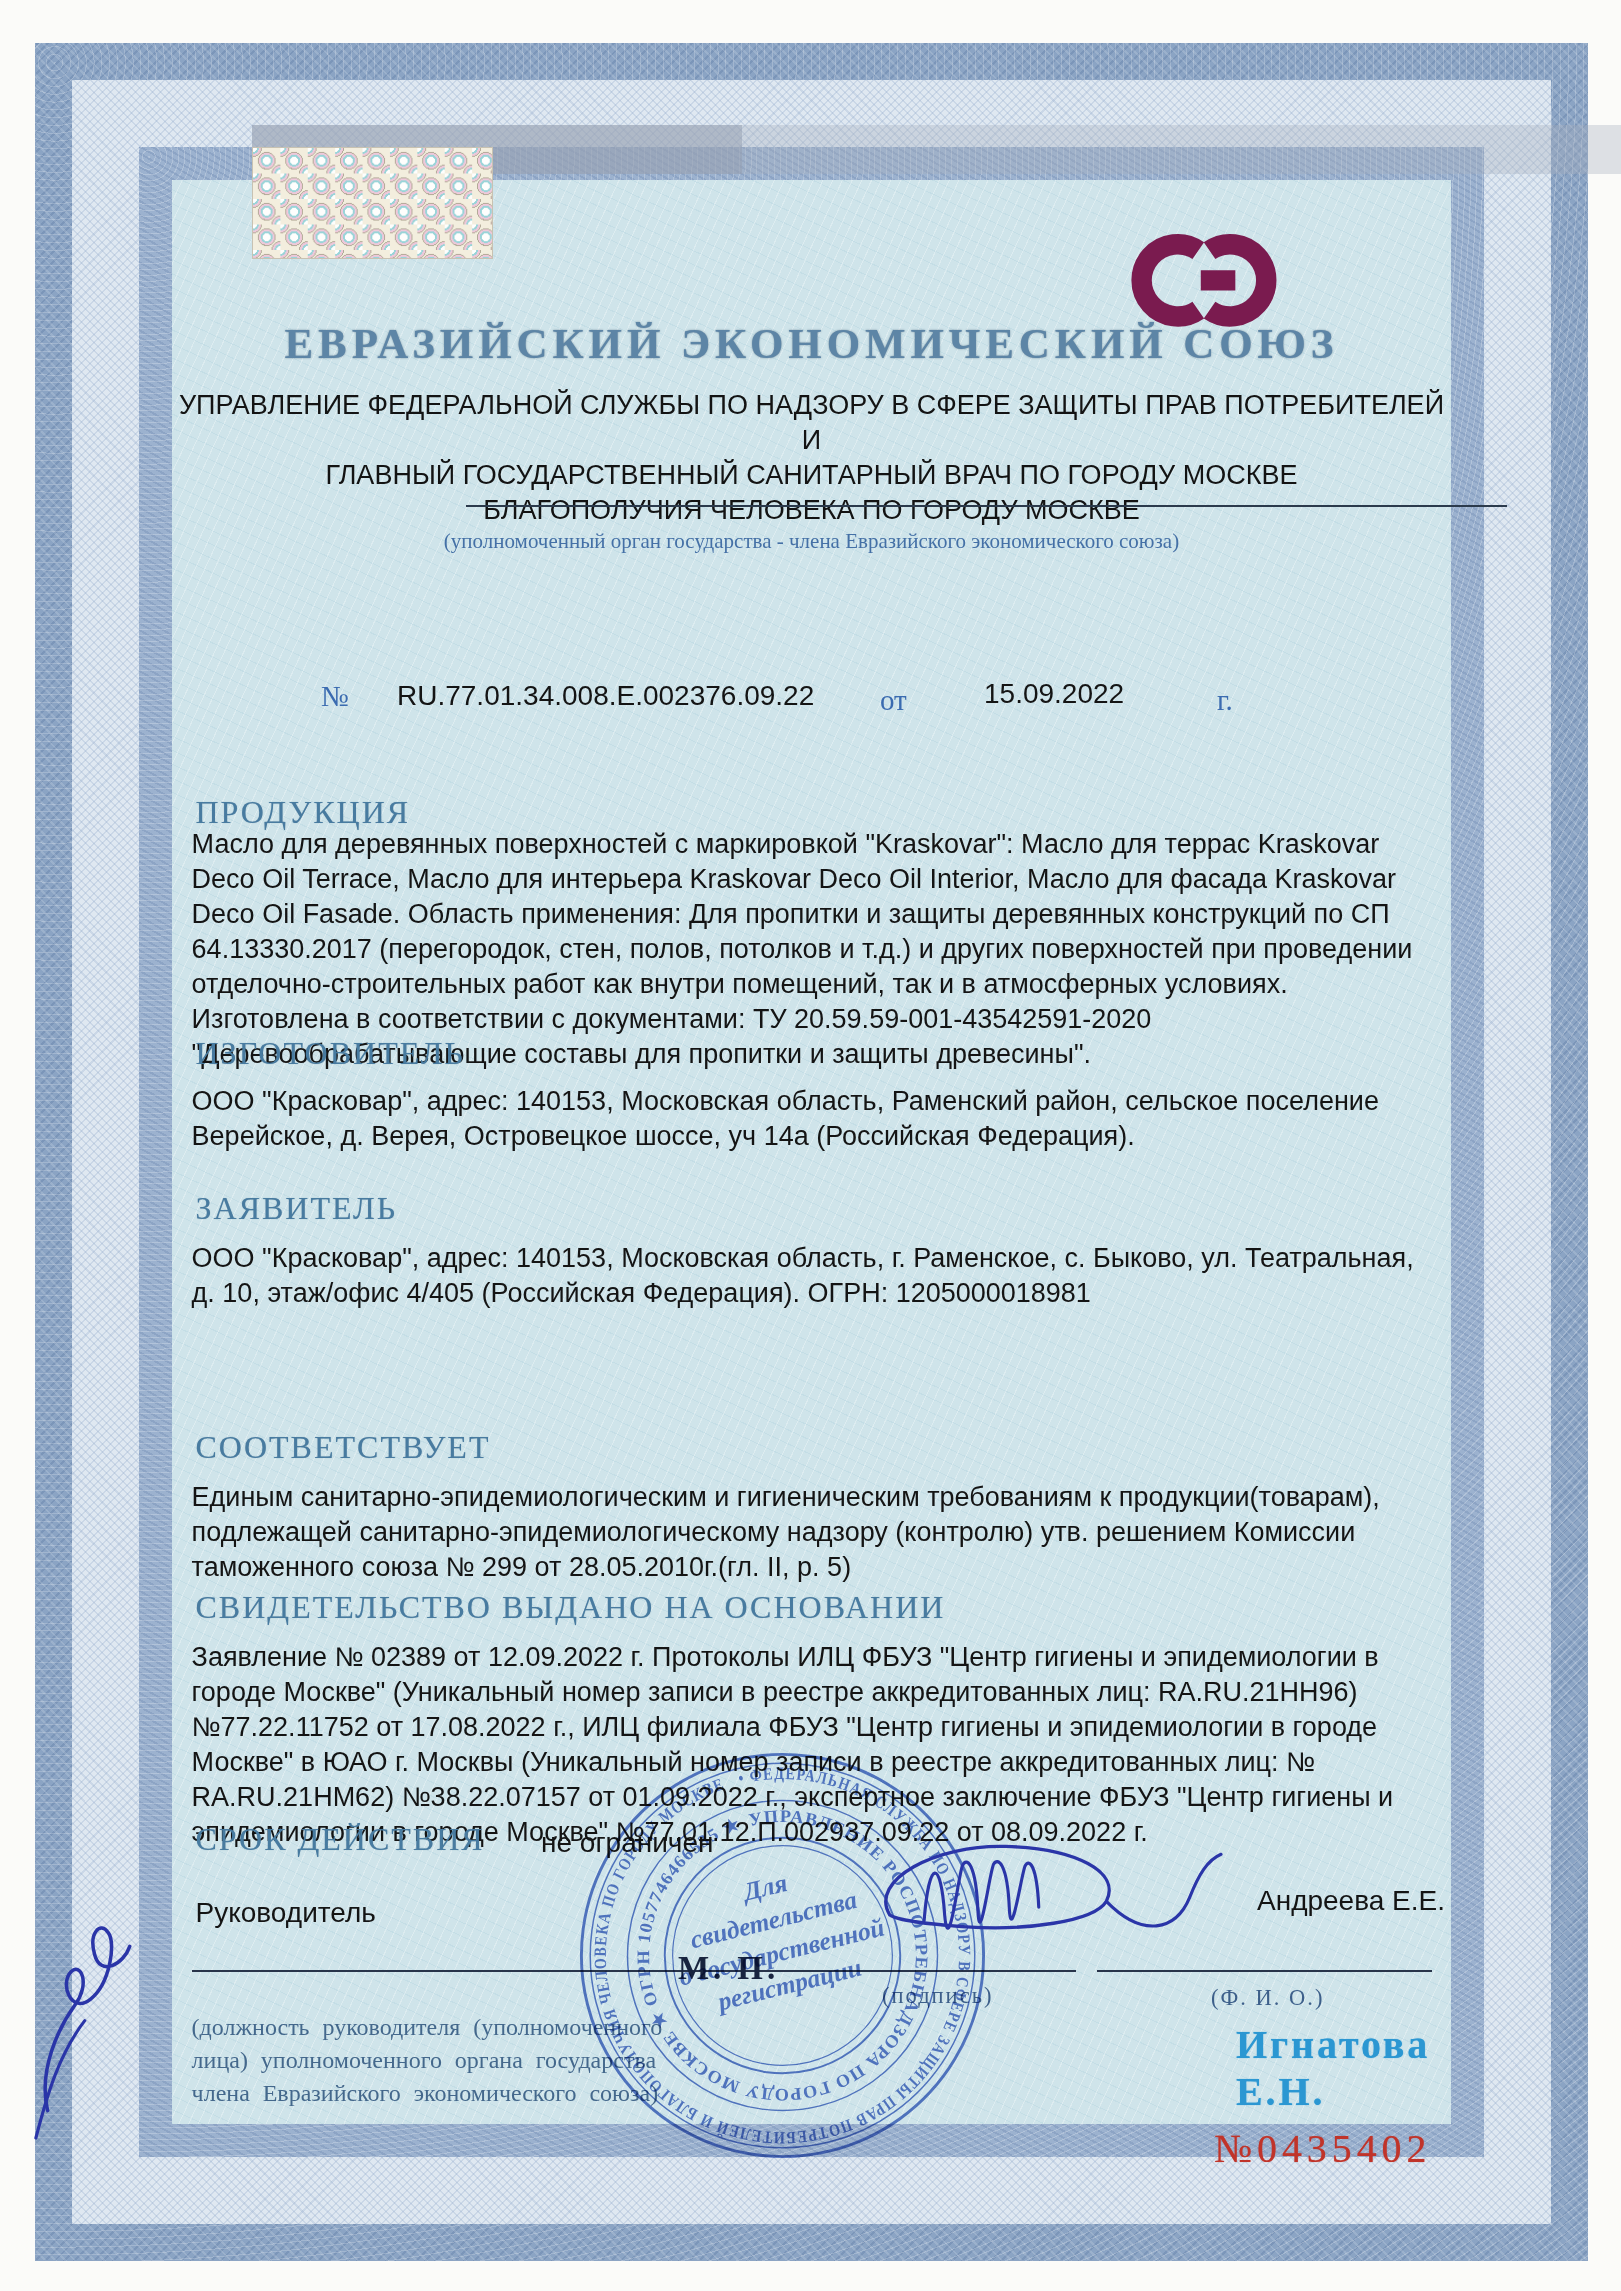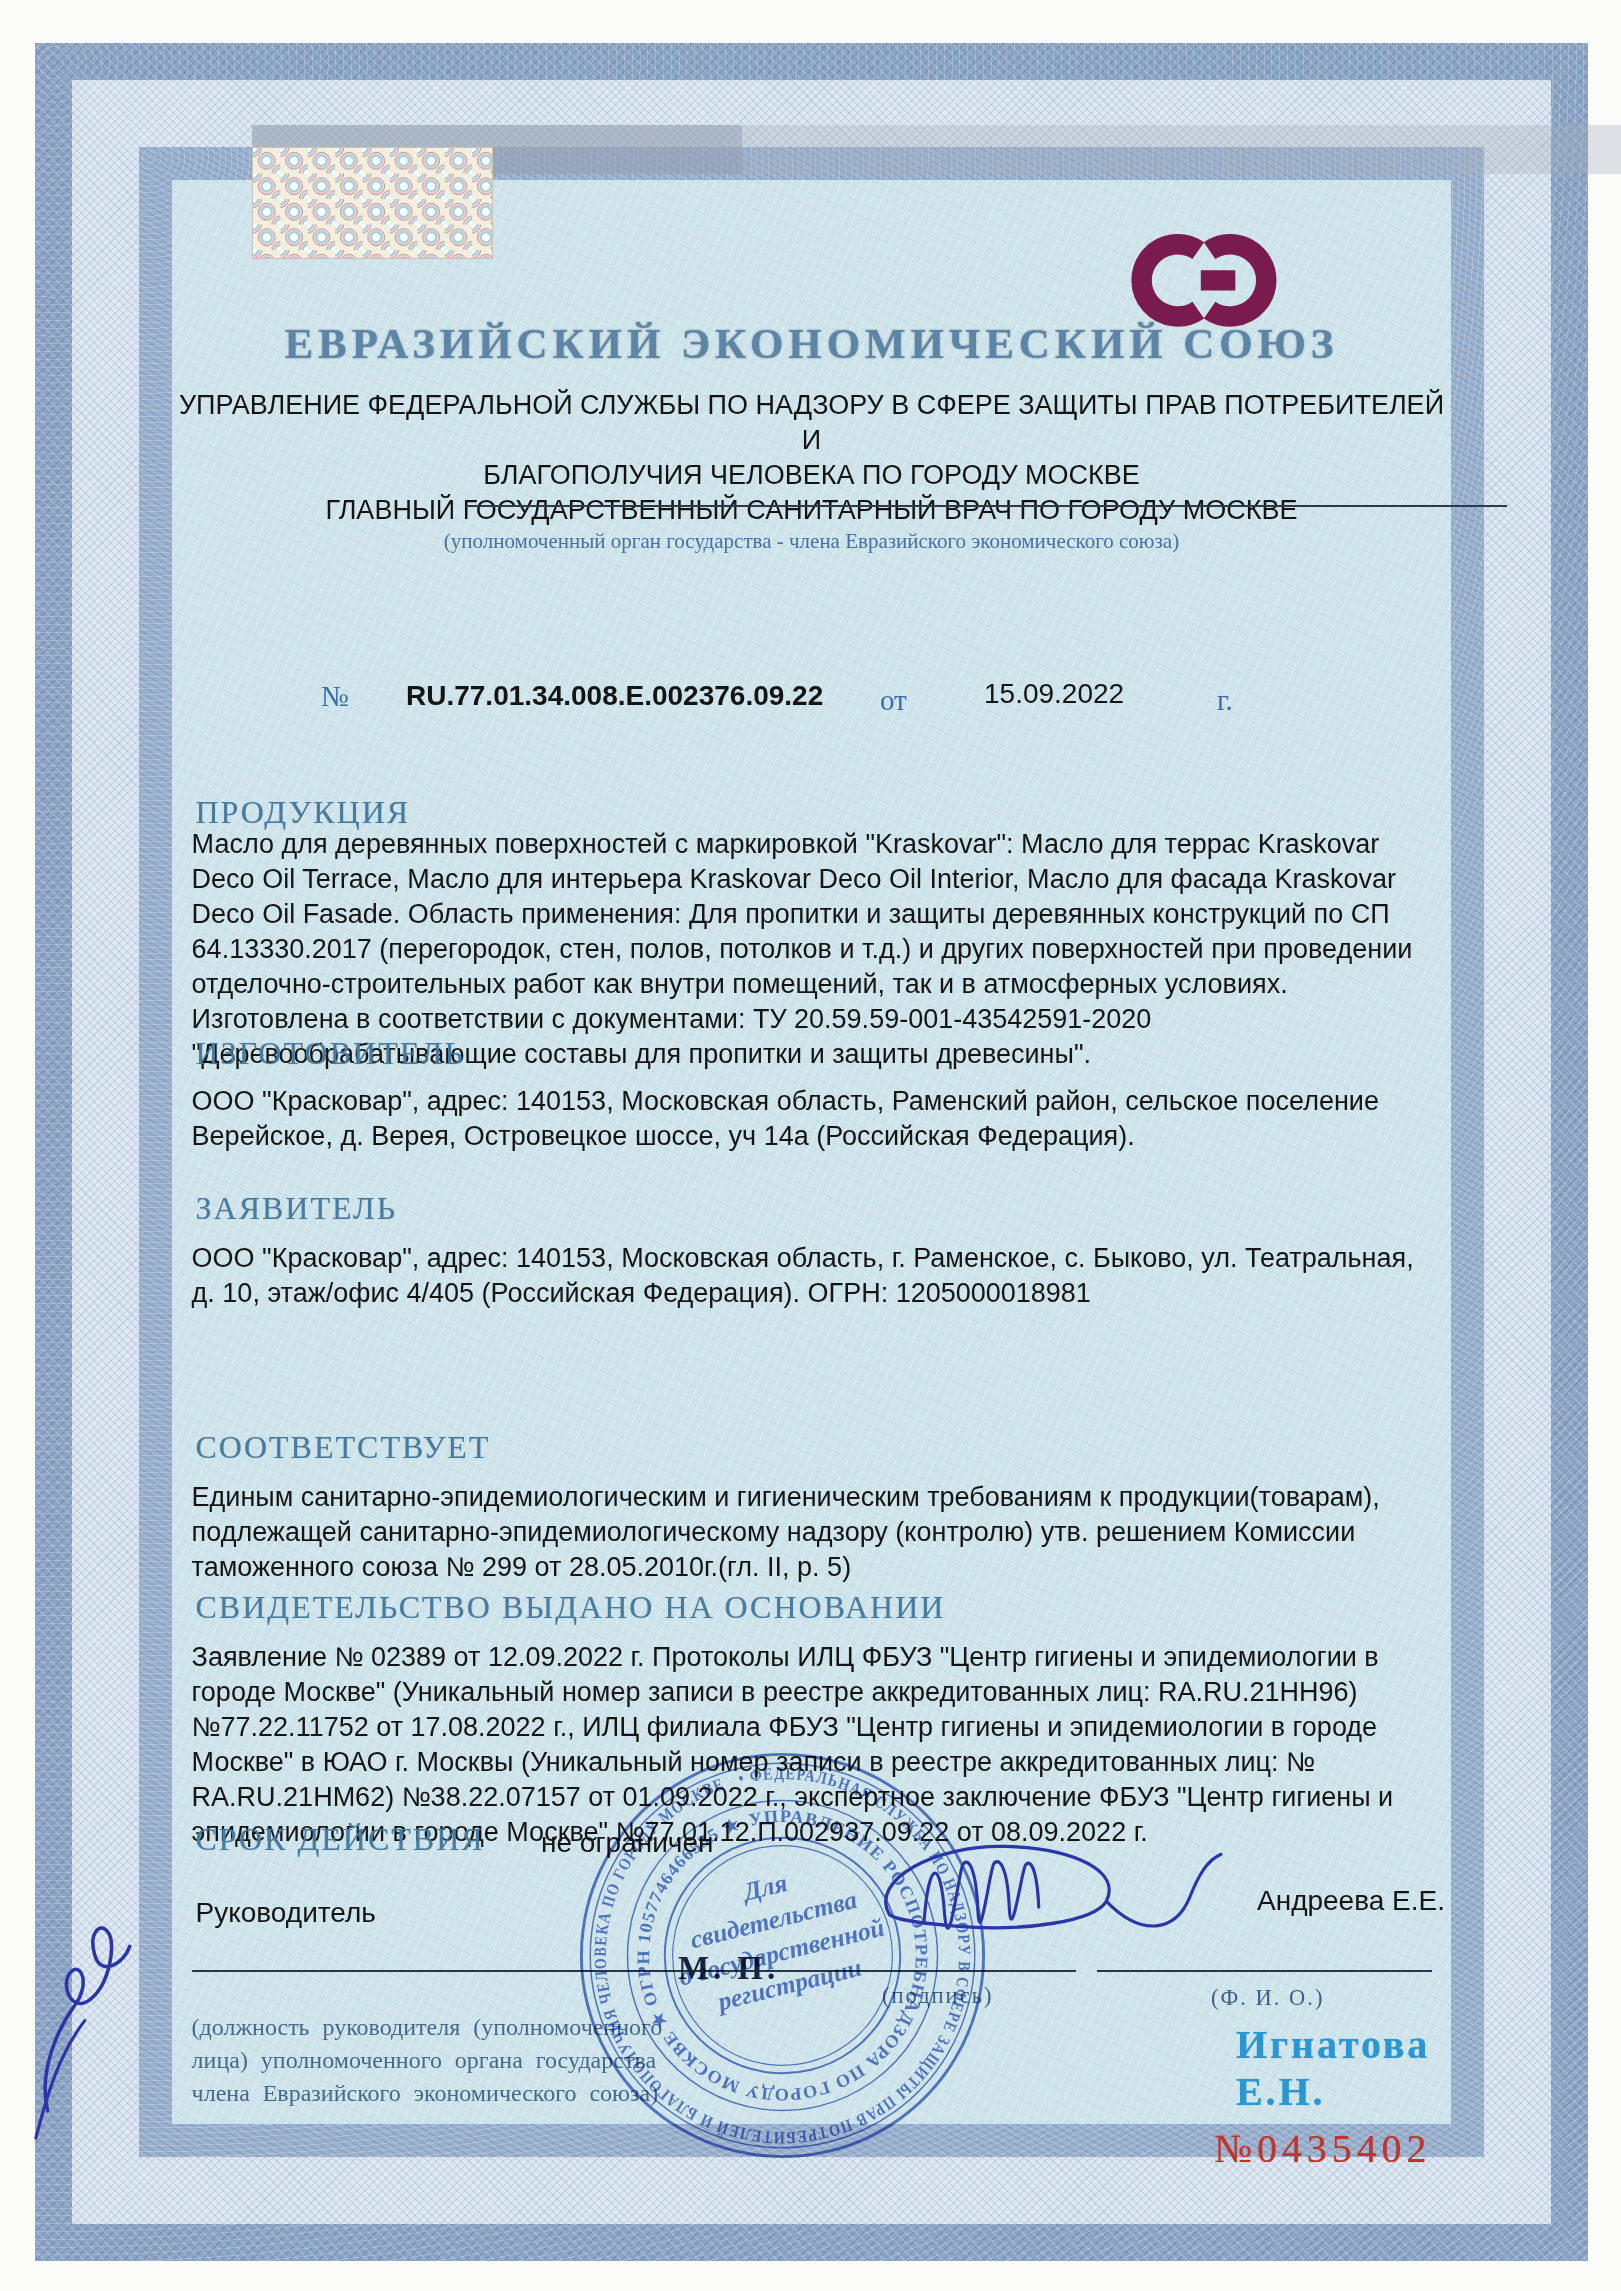--- a/index.html
+++ b/index.html
@@ -100,29 +100,29 @@
 
           <svg class="se-logo" viewBox="0 0 100 80">
             <path d="M 45.4 19.1 A 23 23 0 1 0 45.4 56.9"></path>
             <path d="M 52.6 19.1 A 23 23 0 1 1 52.6 56.9"></path>
             <path d="M 47 38 H 69"></path>
           </svg>
 
           <div class="center t-union">ЕВРАЗИЙСКИЙ ЭКОНОМИЧЕСКИЙ СОЮЗ</div>
           <div class="center t-dept">
             <div>УПРАВЛЕНИЕ ФЕДЕРАЛЬНОЙ СЛУЖБЫ ПО НАДЗОРУ В СФЕРЕ ЗАЩИТЫ ПРАВ ПОТРЕБИТЕЛЕЙ И</div>
+            <div>ГЛАВНЫЙ ГОСУДАРСТВЕННЫЙ САНИТАРНЫЙ ВРАЧ ПО ГОРОДУ МОСКВЕ</div>
             <div>БЛАГОПОЛУЧИЯ ЧЕЛОВЕКА ПО ГОРОДУ МОСКВЕ</div>
-            <div>ГЛАВНЫЙ ГОСУДАРСТВЕННЫЙ САНИТАРНЫЙ ВРАЧ ПО ГОРОДУ МОСКВЕ</div>
           </div>
           <div class="rule"></div>
           <div class="center t-note">(уполномоченный орган государства - члена Евразийского экономического союза)</div>
 
 
           <span class="abs num-label" style="left:149px;top:500px;">№</span>
-          <span class="abs num-val" style="left:234px;top:500px;font-weight:bold;">RU.77.01.34.008.Е.002376.09.22</span>
+          <span class="abs num-val" style="left:225px;top:500px;">RU.77.01.34.008.Е.002376.09.22</span>
           <span class="abs num-label" style="left:708px;top:504px;">от</span>
           <span class="abs num-val" style="left:812px;top:498px;">15.09.2022</span>
           <span class="abs num-label" style="left:1045px;top:504px;">г.</span>
 
           <div class="sec-h" style="top:594px;margin-top:20px;">ПРОДУКЦИЯ</div>
           <div class="sec-t" style="top:647px;">Масло для деревянных поверхностей с маркировкой "Kraskovar": Масло для террас Kraskovar Deco Oil Terrace, Масло для интерьера Kraskovar Deco Oil Interior, Масло для фасада Kraskovar Deco Oil Fasade. Область применения: Для пропитки и защиты деревянных конструкций по СП 64.13330.2017 (перегородок, стен, полов, потолков и т.д.) и других поверхностей при проведении отделочно-строительных работ как внутри помещений, так и в атмосферных условиях. Изготовлена в соответствии с документами: ТУ 20.59.59-001-43542591-2020 "Деревообрабатывающие составы для пропитки и защиты древесины".</div>
 
           <div class="sec-h" style="top:855px;">ИЗГОТОВИТЕЛЬ</div>
           <div class="sec-t" style="top:904px;">ООО "Красковар", адрес: 140153, Московская область, Раменский район, сельское поселение Верейское, д. Верея, Островецкое шоссе, уч 14а (Российская Федерация).</div>
 

